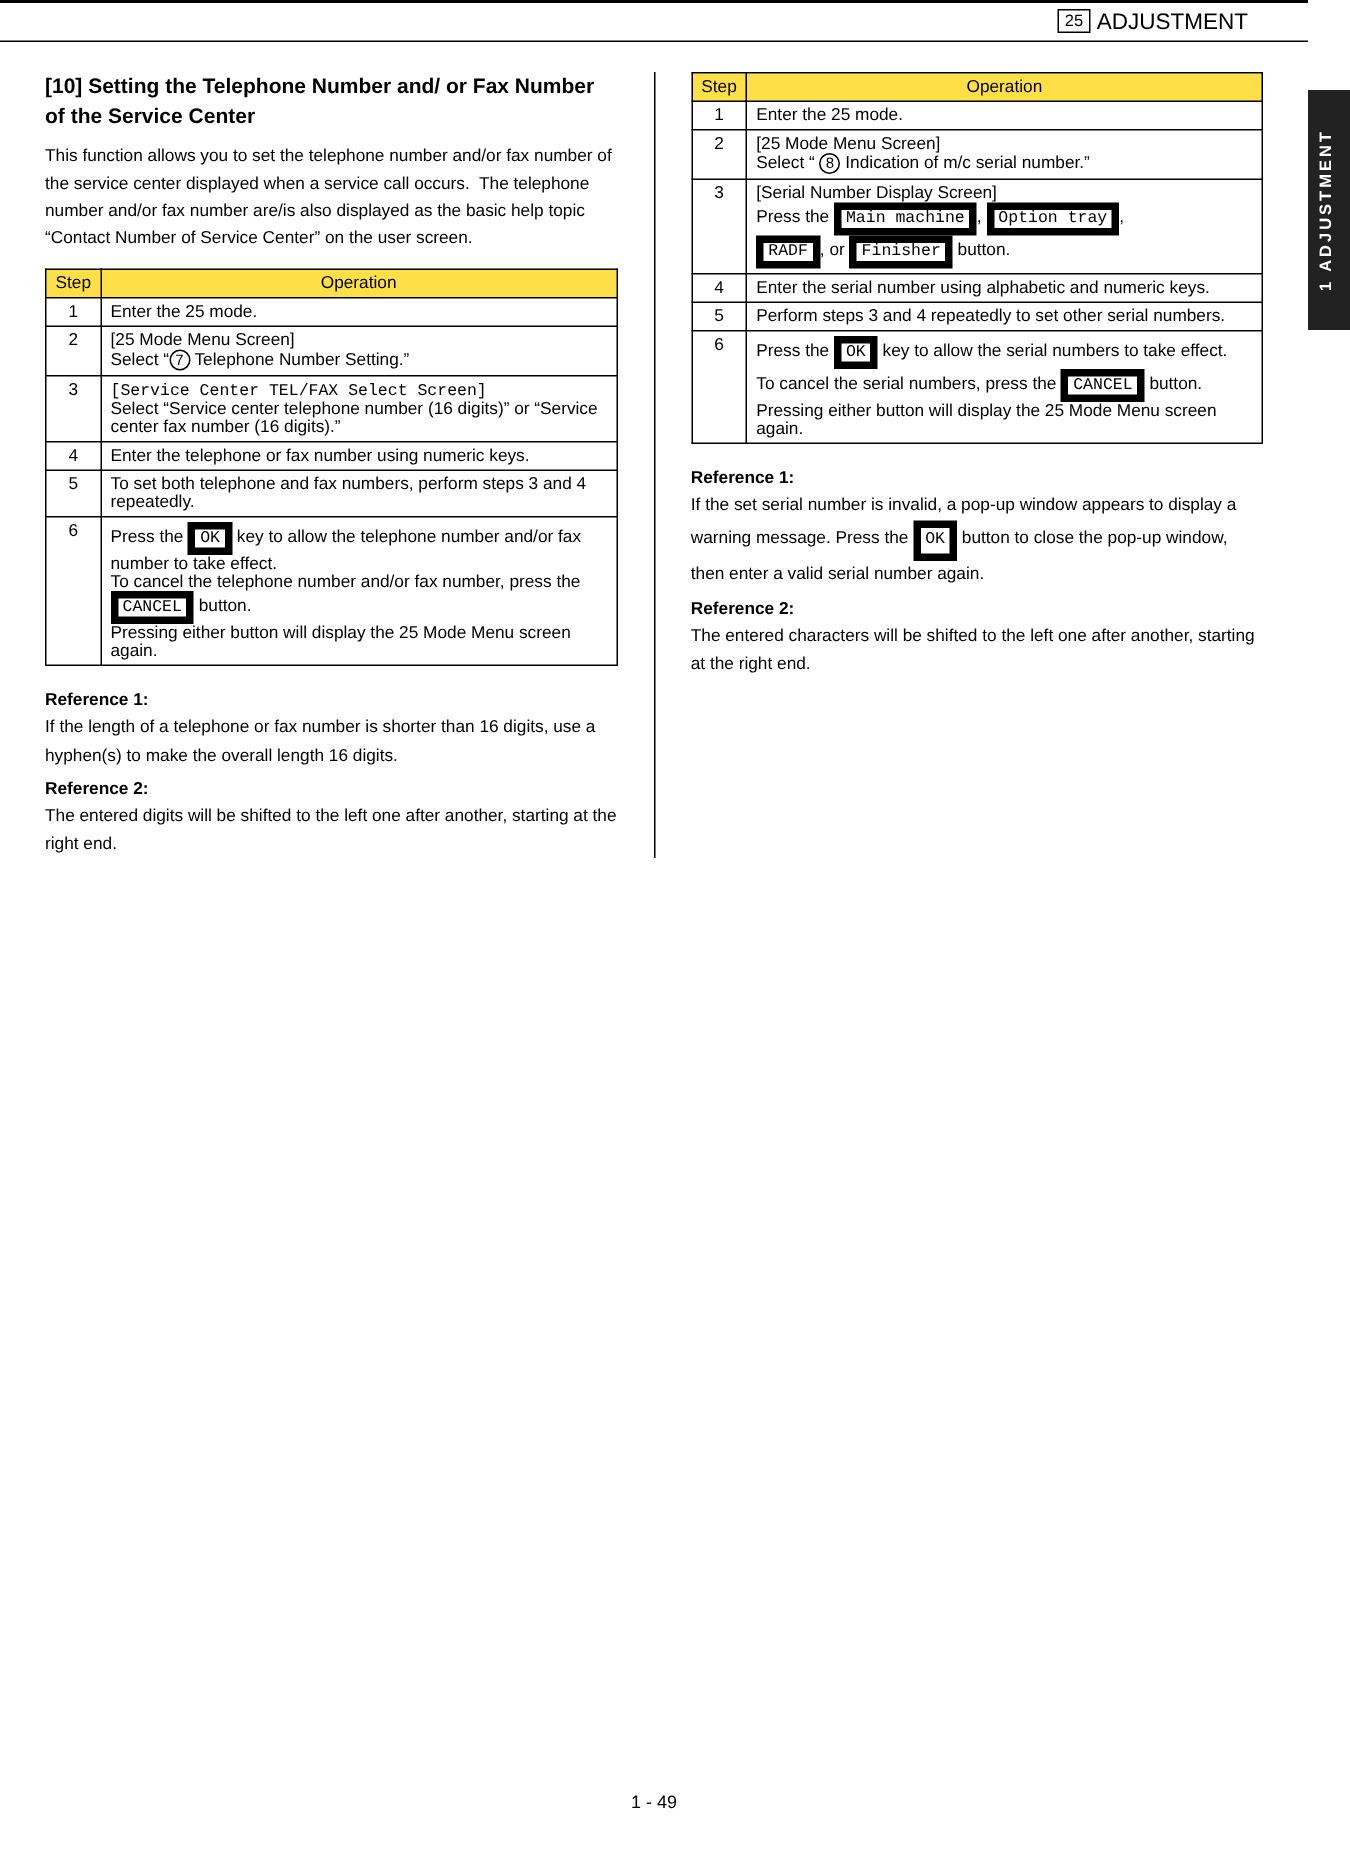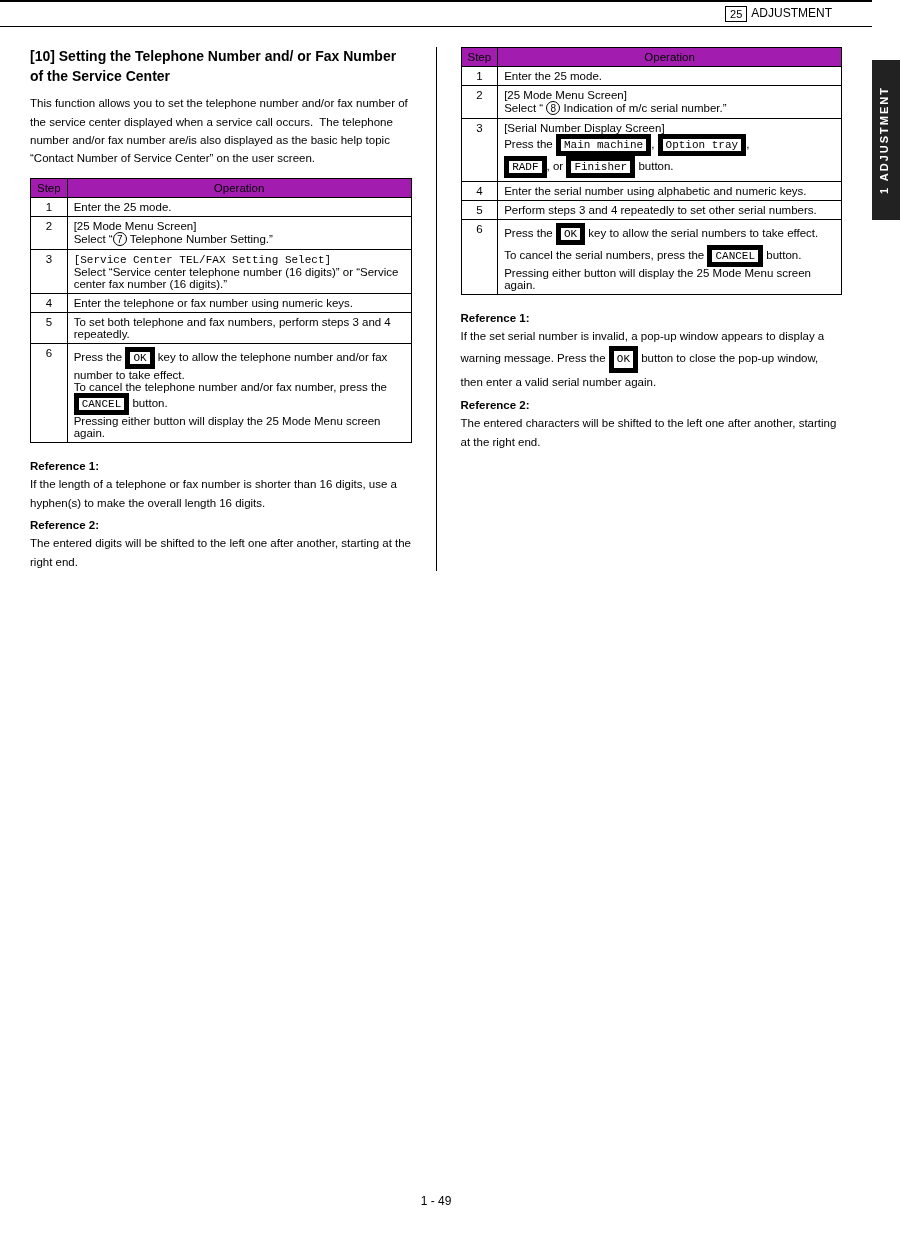--- a/index.html
+++ b/index.html
@@ -44,21 +44,21 @@
       border-top: 2px solid #000;
       border-bottom: 1px solid #000;
       display: flex;
       justify-content: flex-end;
       align-items: flex-start;
       padding: 4px 40px 4px 10px;
       margin-right: 28px;
     }
 
     .header-title {
-      font-size: 12px;
+      font-size: 15px;
       font-weight: normal;
     }
 
     .header-num {
       font-size: 11px;
       border: 1px solid #000;
       padding: 1px 4px;
       margin-right: 4px;
     }
 
@@ -99,21 +99,21 @@
       width: 100%;
       border-collapse: collapse;
       font-size: 11.5px;
       margin-bottom: 14px;
     }
 
     .step-table th {
       border: 1px solid #000;
       padding: 3px 6px;
       text-align: center;
-      background: #a21caf;
+      background: #fde047;
       font-weight: normal;
     }
 
     .step-table td {
       border: 1px solid #000;
       padding: 3px 6px;
       vertical-align: top;
     }
 
     .step-table td:first-child {
@@ -199,21 +199,21 @@
           <tr>
             <td>1</td>
             <td>Enter the 25 mode.</td>
           </tr>
           <tr>
             <td>2</td>
             <td>[25 Mode Menu Screen]<br>Select “<span style="display:inline-block;border:1px solid #000;border-radius:50%;width:14px;height:14px;text-align:center;line-height:14px;font-size:10px;">7</span> Telephone Number Setting.”</td>
           </tr>
           <tr>
             <td>3</td>
-            <td><span class="mono-text">[Service Center TEL/FAX Setting Select]</span><br>Select “Service center telephone number (16 digits)” or “Service center fax number (16 digits).”</td>
+            <td><span class="mono-text">[Service Center TEL/FAX Select Screen]</span><br>Select “Service center telephone number (16 digits)” or “Service center fax number (16 digits).”</td>
           </tr>
           <tr>
             <td>4</td>
             <td>Enter the telephone or fax number using numeric keys.</td>
           </tr>
           <tr>
             <td>5</td>
             <td>To set both telephone and fax numbers, perform steps 3 and 4 repeatedly.</td>
           </tr>
           <tr>

